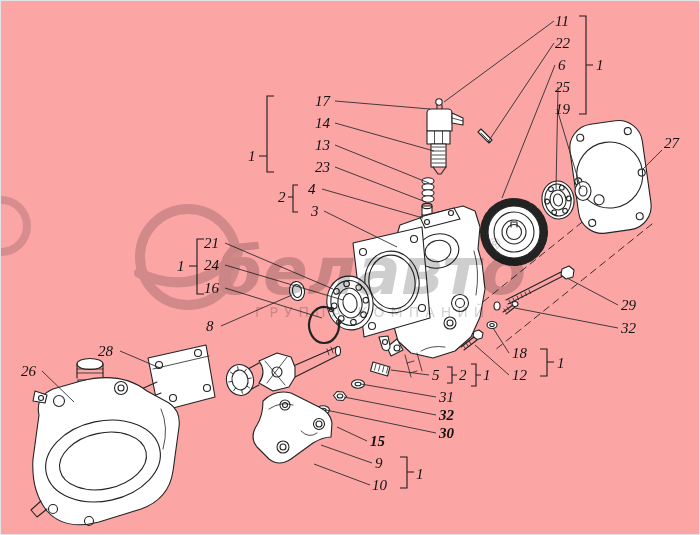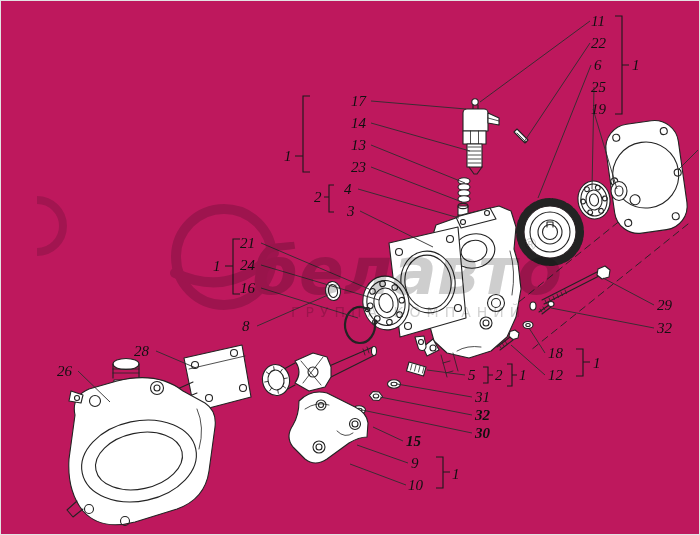--- a/index.html
+++ b/index.html
@@ -1,17 +1,17 @@
 <!DOCTYPE html>
 <html><head>
 <meta charset="utf-8">
 <style>
   html,body{margin:0;padding:0;background:#ffffff;}
-  .stage{position:relative;width:700px;height:535px;background:#be185d;overflow:hidden;
-         border:1px solid #e3e3e3;box-sizing:border-box;padding-left:36px;}
+  .stage{position:relative;width:700px;height:535px;background:#fca5a5;overflow:hidden;
+         border:1px solid #e3e3e3;box-sizing:border-box;}
   svg{display:block;}
   
   .draw{stroke:#232323;fill:none;stroke-width:1.1;stroke-linecap:round;stroke-linejoin:round;}
   .wf{fill:#ffffff;}
   .thin{stroke-width:0.8;}
   .dash{stroke-dasharray:7 5;stroke-width:0.9;}
   .teeth{stroke-width:8;stroke-dasharray:4 3.2;}
   .leaders{stroke:#2e2e2e;stroke-width:0.9;}
   .brk{stroke:#1a1a1a;stroke-width:1.1;fill:none;}
   

